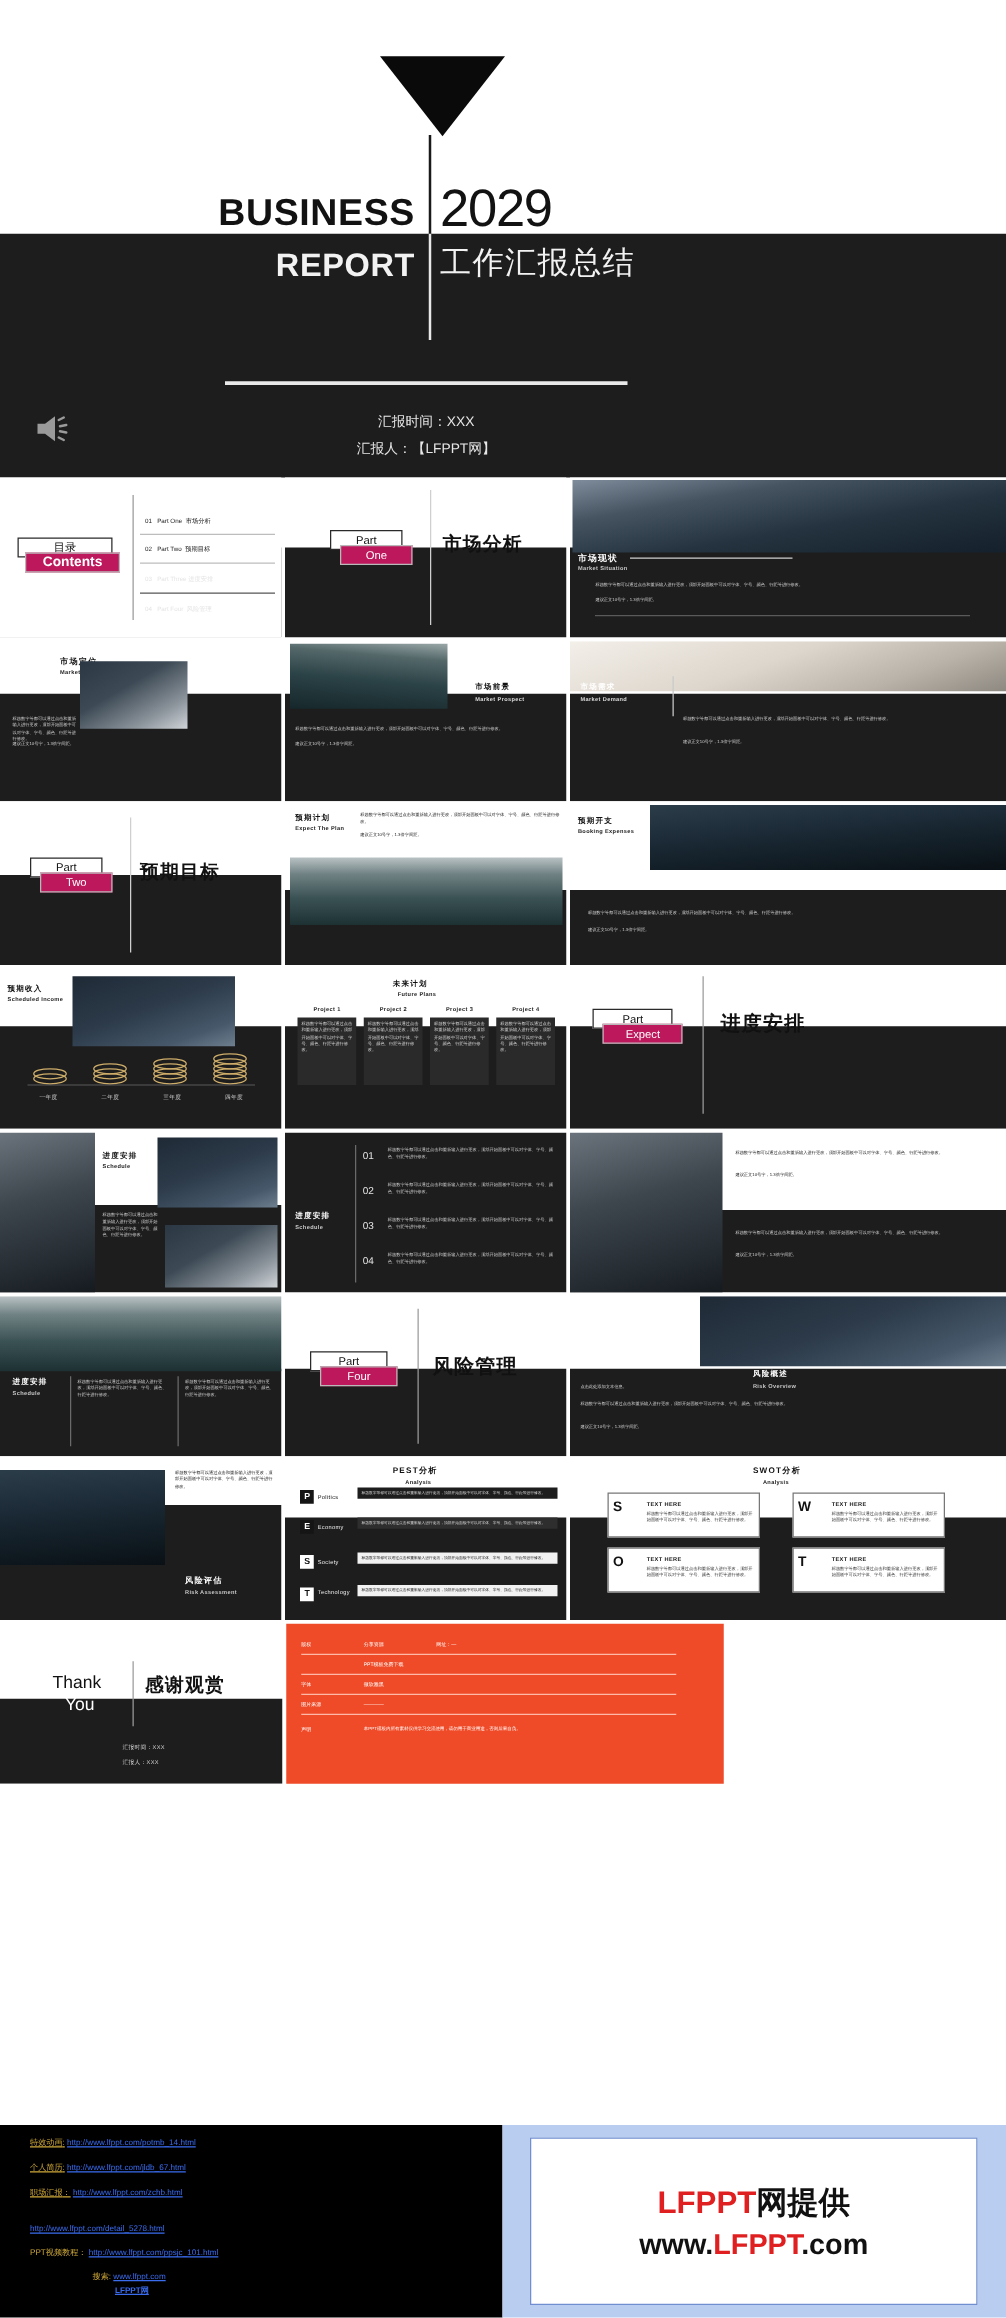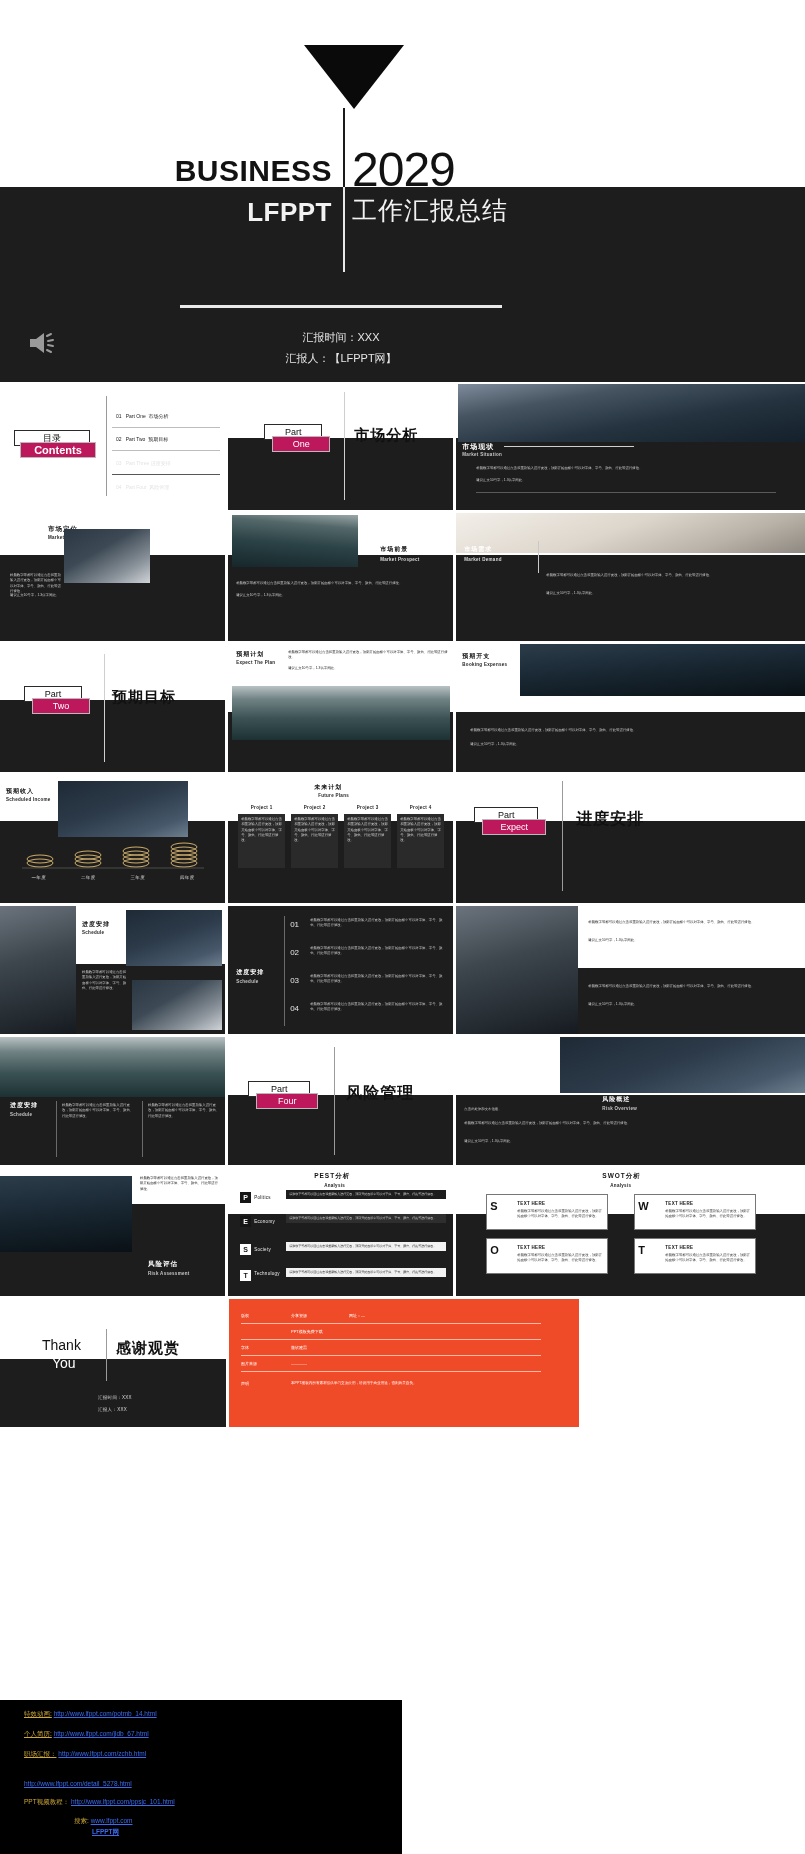--- a/index.html
+++ b/index.html
@@ -24,21 +24,21 @@
   }
   .hero-vline { position: absolute; left: 343px; top: 108px; width: 2px; height: 152px; background: #1a1a1a; }
   .hero-vline-w { position: absolute; left: 343px; top: 187px; width: 2px; height: 85px; background: #e8e8e8; }
   .hero-business {
     position: absolute; left: 150px; top: 156px; width: 182px;
     text-align: right; font-size: 30px; font-weight: bold; color: #121212;
     letter-spacing: .5px; line-height: 1;
   }
   .hero-year {
     position: absolute; left: 352px; top: 146px;
-    font-size: 48px; font-weight: 400; color: #121212; line-height: 1;
+    font-size: 42px; font-weight: 400; color: #121212; line-height: 1;
     letter-spacing: -1px;
   }
   .hero-report {
     position: absolute; left: 150px; top: 199px; width: 182px;
     text-align: right; font-size: 26px; font-weight: bold; color: #f2f2f2;
     letter-spacing: .5px; line-height: 1;
   }
   .hero-cn {
     position: absolute; left: 352px; top: 198px;
     font-size: 25px; color: #f2f2f2; line-height: 1; letter-spacing: 1px;
@@ -124,21 +124,21 @@
 
 <div class="page">
 
   <div class="hero">
     <div class="hero-dark"></div>
     <div class="hero-tri"></div>
     <div class="hero-vline"></div>
     <div class="hero-vline-w"></div>
     <div class="hero-business">BUSINESS</div>
     <div class="hero-year">2029</div>
-    <div class="hero-report">LFPPT</div>
+    <div class="hero-report">REPORT</div>
     <div class="hero-cn">工作汇报总结</div>
     <div class="hero-rule"></div>
     <div class="hero-meta1">汇报时间：XXX</div>
     <div class="hero-meta2">汇报人：【LFPPT网】</div>
     <svg class="hero-speaker" viewBox="0 0 30 26">
       <path d="M2 9 h6 L16 3 v20 L8 17 H2 z" fill="#9a9a9a"></path>
       <path d="M19 6 l4 -2 M20 11 l5 -1 M20 15 l5 1 M19 20 l4 2" stroke="#9a9a9a" stroke-width="2" fill="none" stroke-linecap="round"></path>
     </svg>
   </div>
 
@@ -510,15 +510,25 @@
       </div>
       <div class="fl" style="left:74px;top:117px;">
         <span class="kp">搜索:</span>
         <span class="u">www.lfppt.com</span>
       </div>
       <div class="fl" style="left:92px;top:128px;">
         <span class="u" style="font-weight:bold;">LFPPT网</span>
       </div>
     </div>
 
+    <div class="foot-right">
+      <div class="foot-inner">
+        <div class="lf1">
+          <span class="r">LFPPT</span><span>网提供</span>
+        </div>
+        <div class="lf2">
+          <span>www.</span><span class="r">LFPPT</span><span>.com</span>
+        </div>
+      </div>
+    </div>
   </div>
 
 </div>
 
 </body></html>

